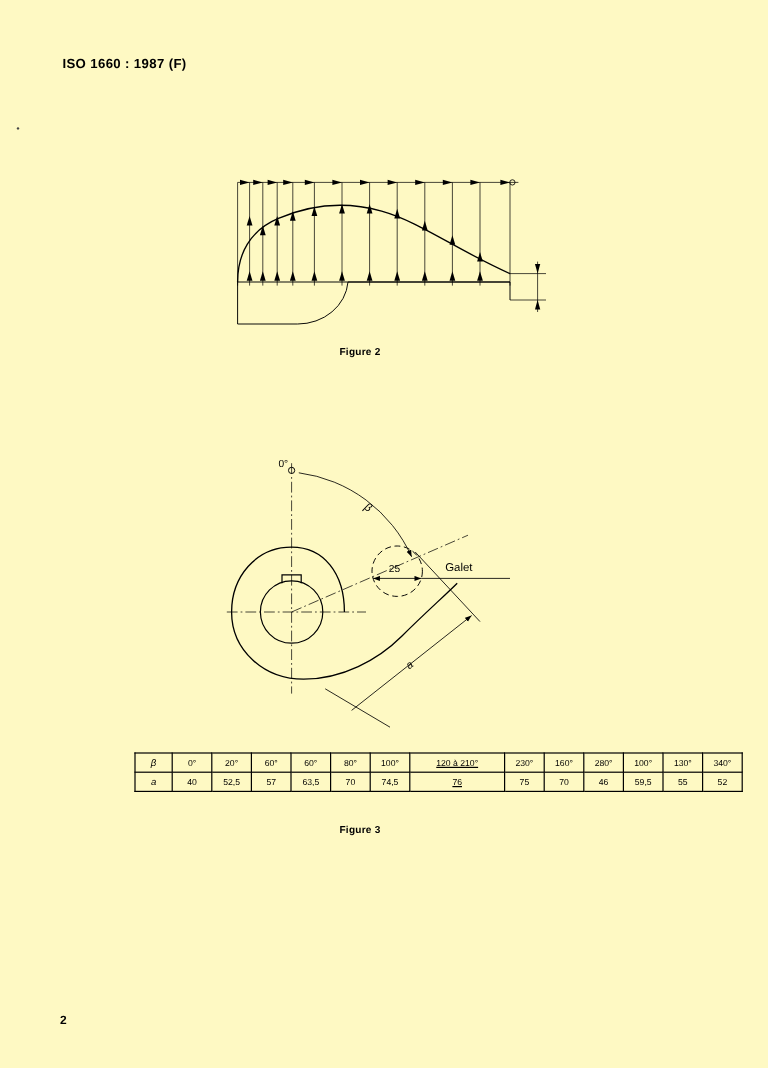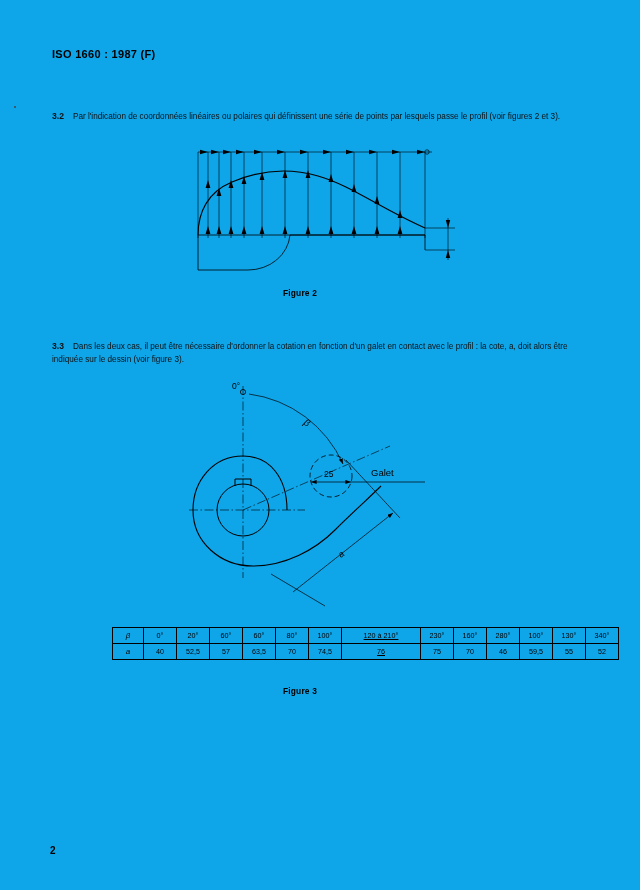--- a/index.html
+++ b/index.html
@@ -4,21 +4,21 @@
 <style>
   html, body {
     margin: 0;
     padding: 0;
     background: #ffffff;
   }
   .page {
     position: relative;
     width: 640px;
     height: 890px;
-    background: #0ea5e9;
+    background: #fef9c3;
     font-family: "Liberation Sans", sans-serif;
     color: #000000;
     overflow: hidden;
   }
   .doc-header {
     position: absolute;
     left: 52px;
     top: 48px;
     font-size: 11px;
     font-weight: bold;
@@ -96,23 +96,20 @@
 </style>
 </head>
 <body>
 
 <div class="page">
 
   <div class="doc-header">ISO 1660 : 1987 (F)</div>
 
   <div class="margin-speck"></div>
 
-  <div class="clause" id="clause-32">
-    <span class="num">3.2</span><span>Par l'indication de coordonnées linéaires ou polaires qui définissent une série de points par lesquels passe le profil (voir figures 2 et 3).</span>
-  </div>
 
   <div class="figure" id="figure-2">
     <svg width="330" height="140" viewBox="0 0 330 140">
       <g stroke="#000" fill="none" stroke-width="0.8">
 
         <line x1="48" y1="95" x2="275" y2="95"></line>
 
         <line x1="48" y1="95" x2="48" y2="130"></line>
         <line x1="48" y1="130" x2="98" y2="130"></line>
         <path d="M98 130 A 42 38 0 0 0 140 95"></path>
@@ -191,23 +188,20 @@
       </g>
       <g fill="#000">
         <polygon points="298,88 295.8,80 300.2,80"></polygon>
         <polygon points="298,110 295.8,118 300.2,118"></polygon>
       </g>
     </svg>
   </div>
 
   <div class="fig-caption" id="fig2-caption">Figure 2</div>
 
-  <div class="clause" id="clause-33">
-    <span class="num">3.3</span><span>Dans les deux cas, il peut être nécessaire d'ordonner la cotation en fonction d'un galet en contact avec le profil : la cote, a, doit alors être indiquée sur le dessin (voir figure 3).</span>
-  </div>
 
   <div class="figure" id="figure-3">
     <svg width="290" height="230" viewBox="0 0 290 230">
       <defs>
         <marker id="arrowEnd" markerWidth="9" markerHeight="9" refX="8" refY="3" orient="auto" markerUnits="strokeWidth">
           <path d="M0,0 L8,3 L0,6 z" fill="#000"></path>
         </marker>
         <marker id="arrowStart" markerWidth="9" markerHeight="9" refX="0" refY="3" orient="auto" markerUnits="strokeWidth">
           <path d="M8,0 L0,3 L8,6 z" fill="#000"></path>
         </marker>

